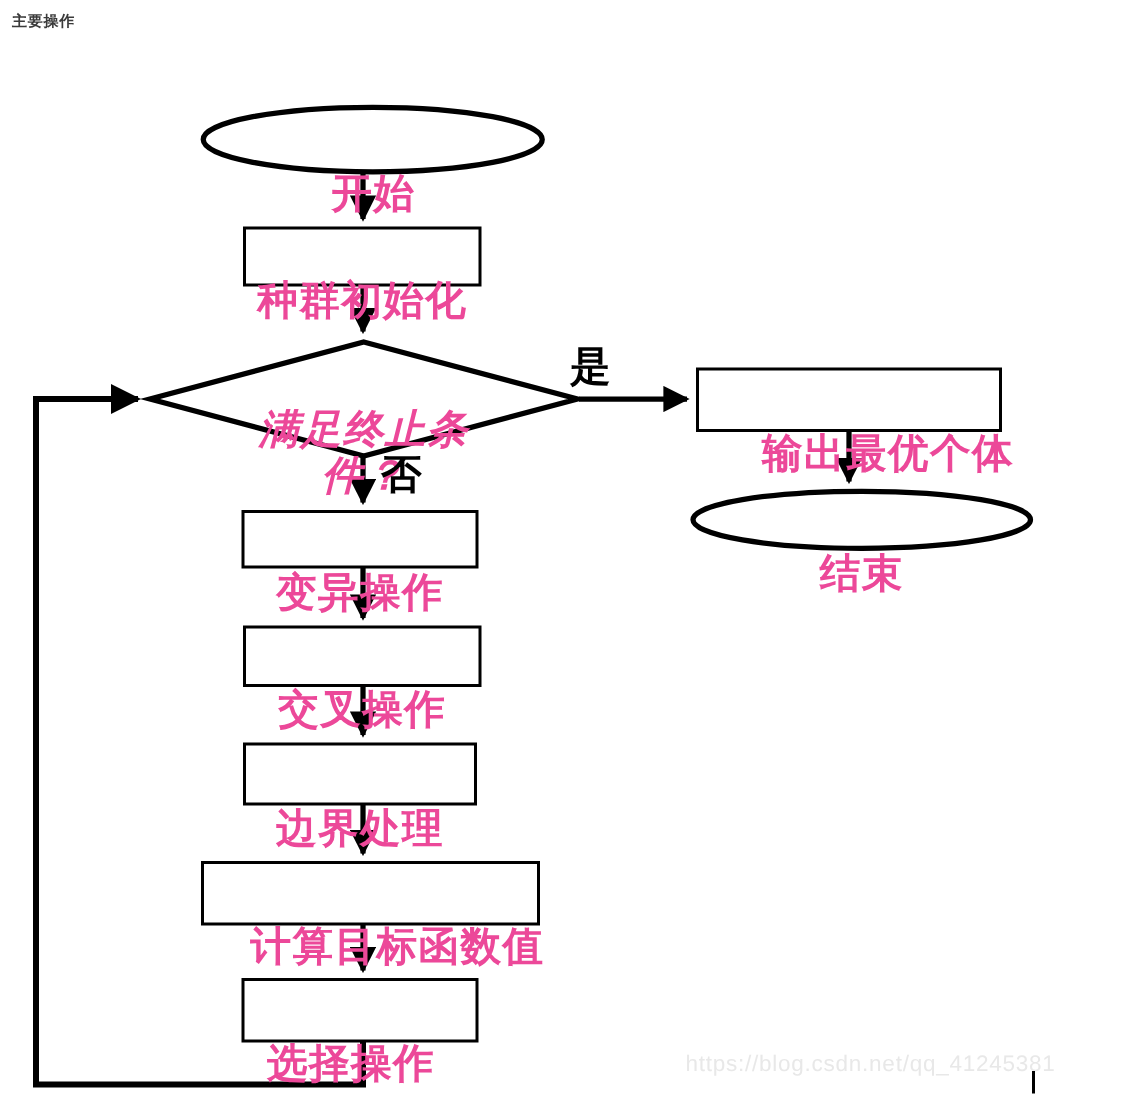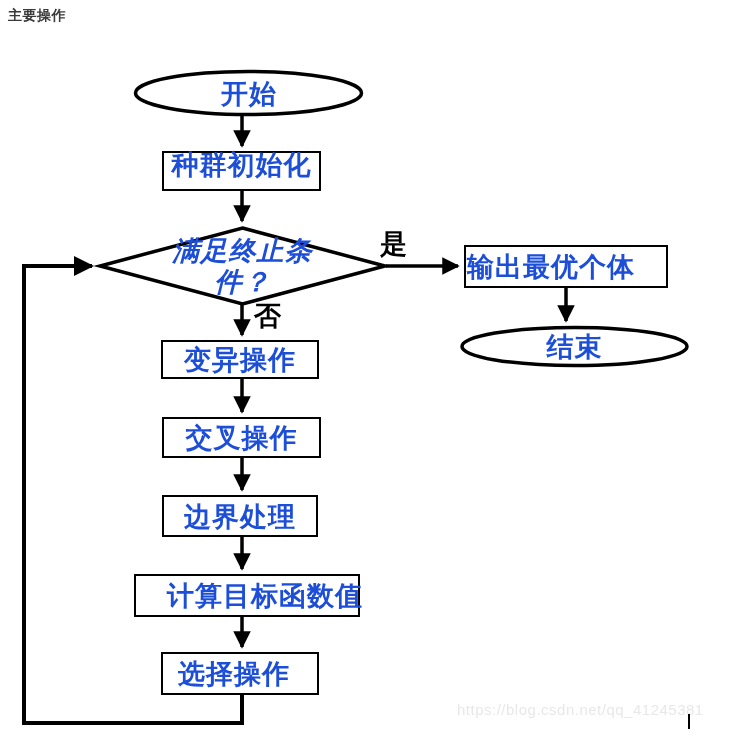--- a/index.html
+++ b/index.html
@@ -10,43 +10,44 @@
     width: 748px;
     height: 744px;
     background: #ffffff;
     overflow: hidden;
   }
   .page-title {
     position: absolute;
     left: 8px;
     top: 7px;
     font-family: "Liberation Sans", "DejaVu Sans", sans-serif;
-    font-size: 14px;
+    font-size: 10px;
     font-weight: 600;
     color: #3a3a3a;
     letter-spacing: 0.5px;
   }
   svg.diagram {
     position: absolute;
     left: 0; top: 0;
     width: 748px;
     height: 744px;
   }
   .node-label {
     position: absolute;
     display: flex;
     align-items: center;
     justify-content: center;
     text-align: center;
-    color: #1d4ed8;
+    color: #ec4899;
     font-size: 27px;
     font-weight: 600;
     letter-spacing: 1px;
     line-height: 31px;
     white-space: nowrap;
+    margin-top: 36px;
   }
   .node-label.wrap { white-space: normal; font-style: italic; }
   .branch-label {
     position: absolute;
     color: #000000;
     font-size: 27px;
     font-weight: 600;
   }
   .watermark {
     position: absolute;
@@ -124,21 +125,21 @@
   <div class="node-label" style="left:135px; top:72px;  width:228px; height:42px;">开始</div>
 
   <div class="node-label" style="left:163px; top:152px; width:157px; height:24px;">种群初始化</div>
 
   <div class="node-label wrap" style="left:167px; top:234px; width:151px; height:64px;">满足终止条件？</div>
 
   <div class="branch-label" style="left:380px; top:226px;">是</div>
 
   <div class="branch-label" style="left:254px; top:298px;">否</div>
 
-  <div class="node-label" style="left:450px; top:246px; width:202px; height:40px;">输出最优个体</div>
+  <div class="node-label" style="left:491px; top:246px; width:202px; height:40px;">输出最优个体</div>
 
   <div class="node-label" style="left:462px; top:327px; width:225px; height:39px;text-align:center;">结束</div>
 
   <div class="node-label" style="left:162px; top:341px; width:156px; height:37px;">变异操作</div>
 
   <div class="node-label" style="left:163px; top:418px; width:157px; height:39px;">交叉操作</div>
 
   <div class="node-label" style="left:163px; top:496px; width:154px; height:40px;">边界处理</div>
 
   <div class="node-label" style="left:135px; top:575px; width:260px; height:41px;">计算目标函数值</div>

